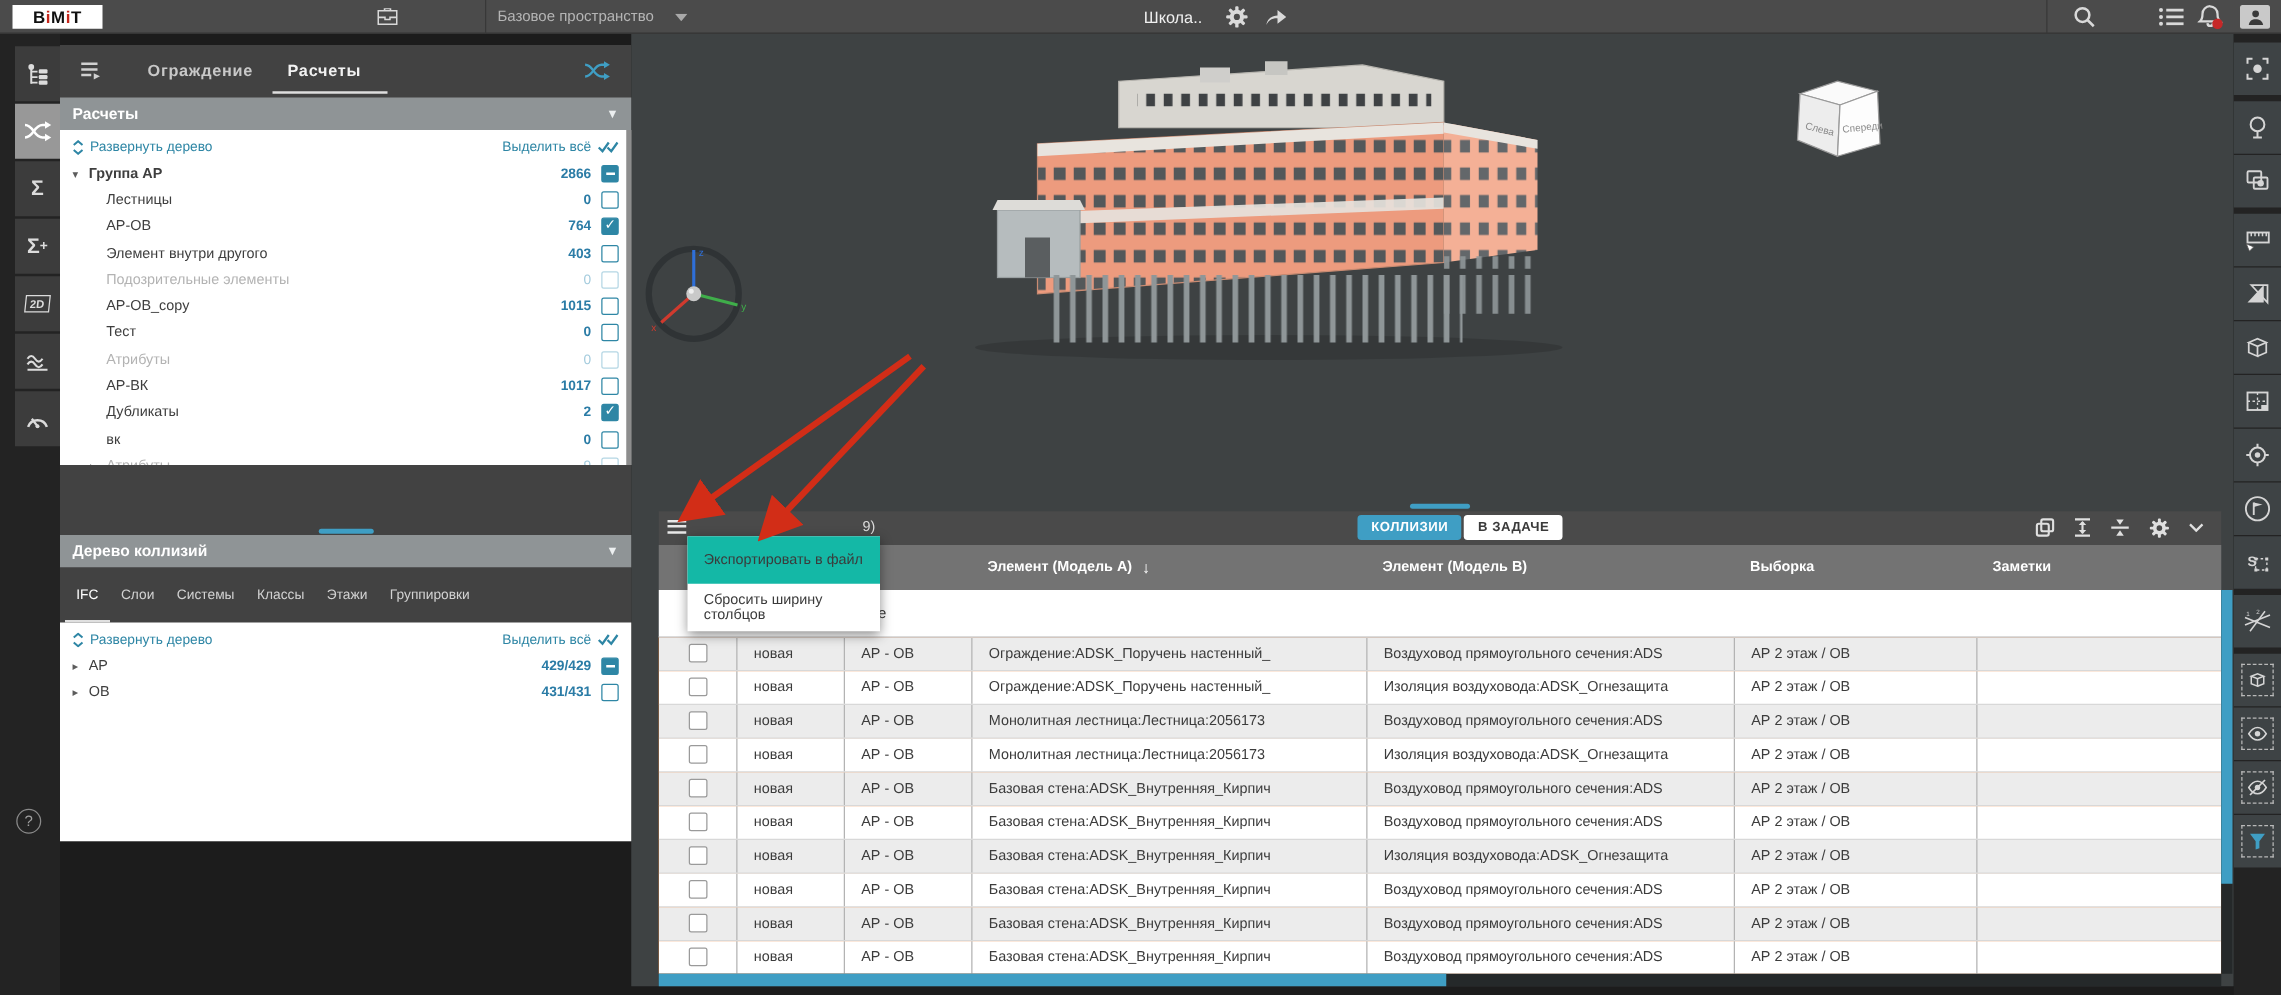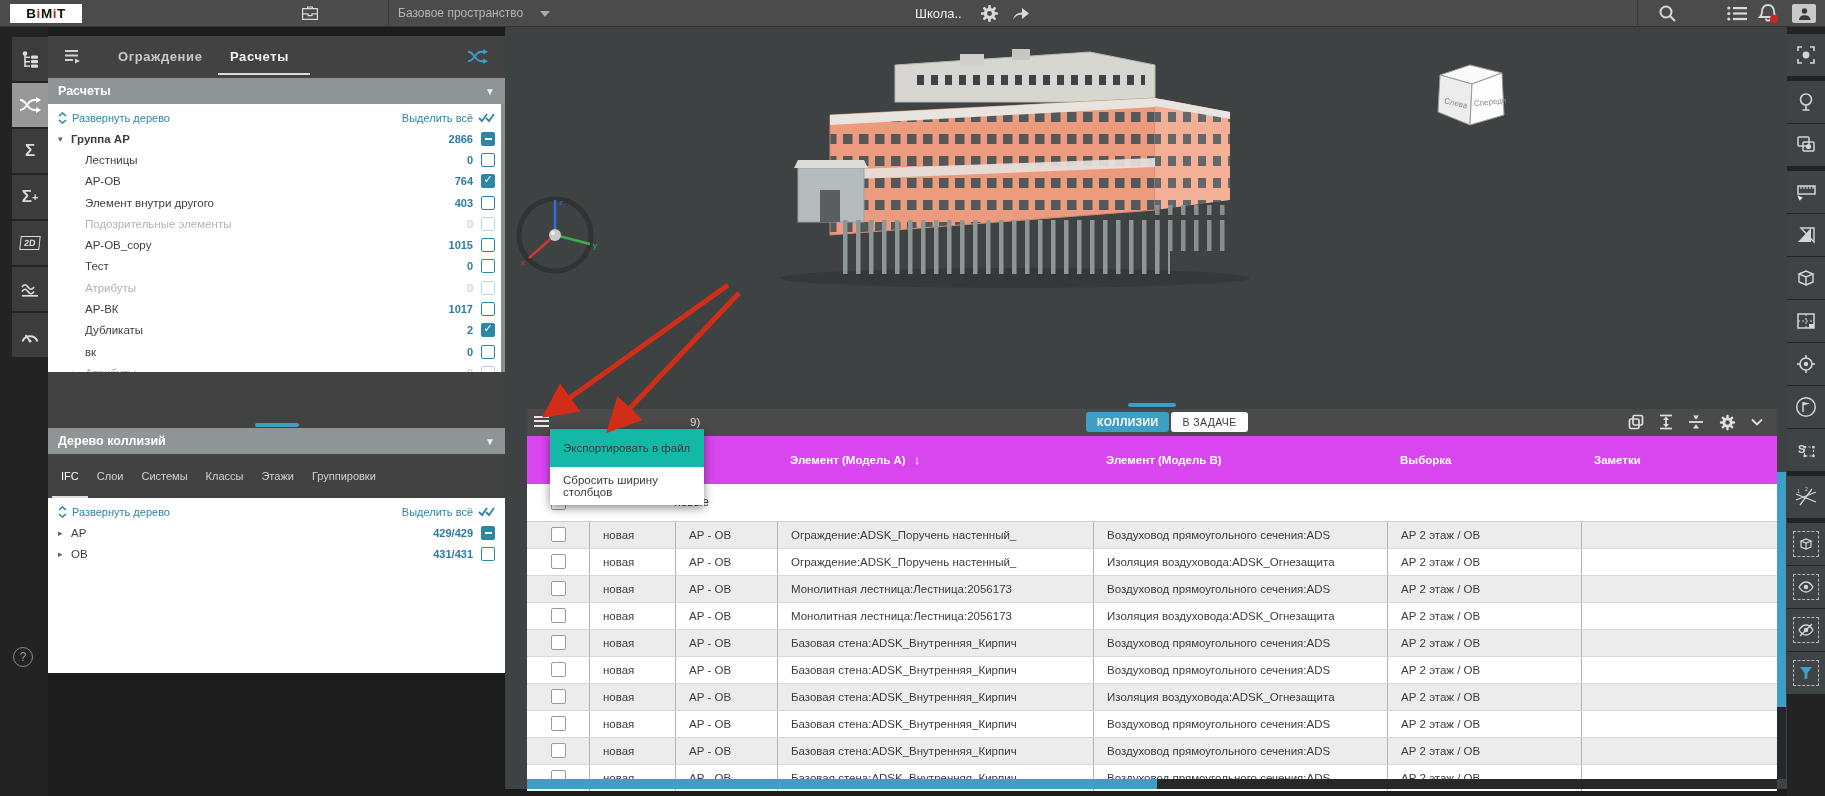--- a/index.html
+++ b/index.html
@@ -77,24 +77,24 @@
 
 .table-panel{position:absolute;left:527px;top:403px;width:1250px;height:385px;z-index:5}
 .t-handle{width:48px;height:3.5px;background:#3f9ec4;border-radius:2px;margin:0 auto 2px}
 .t-toolbar{height:27px;background:#4a4a4a;position:relative;display:flex;align-items:center}
 .burger{position:absolute;left:7px;top:7px;width:15px}
 .burger i{display:block;height:2px;background:#e8e8e8;margin-bottom:2.5px}
 .count-frag{position:absolute;left:163px;color:#ddd;font-size:11.5px}
 .tbtns{position:absolute;left:559px;top:3.5px;display:flex;gap:2px}
 .btn-col{background:#3f9ec4;color:#fff;font-weight:bold;font-size:10.5px;letter-spacing:.4px;
   padding:4px 11px;border-radius:3px}
-.btn-task{background:#fff;color:#3a3a3a;font-weight:normal;font-size:10.5px;letter-spacing:.4px;
+.btn-task{background:#fff;color:#3a3a3a;font-weight:bold;font-size:10.5px;letter-spacing:.4px;
   padding:4px 11px;border-radius:3px}
 .ticons{position:absolute;right:14px;top:0;height:27px;display:flex;align-items:center;gap:15px;color:#e0e0e0}
-.t-head{height:48px;background:#d946ef;display:flex;align-items:center;color:#fff;
+.t-head{height:36px;background:#737373;display:flex;align-items:center;color:#fff;
   font-weight:bold;font-size:11.5px}
 .th-sp{width:251px}
 .th{padding-left:12px;display:flex;align-items:center;gap:8px}
 .th4{width:316px}.th5{width:294px}.th6{width:194px}.th7{flex:1}
 .sortarrow{font-weight:normal;font-size:13px}
 .t-group{height:38px;background:#fff;border-bottom:1px solid #cfcfcf;display:flex;align-items:center;position:relative}
 .gcb{width:15px;height:15px;border:1.5px solid #9a9a9a;border-radius:2px;background:#fff;display:inline-block}
 .t-group .gcb{margin-left:24px}
 .group-lbl{position:absolute;left:147px;font-size:12px;color:#3c3c3c}
 .t-body{height:269px;overflow:hidden;background:#f97316}

